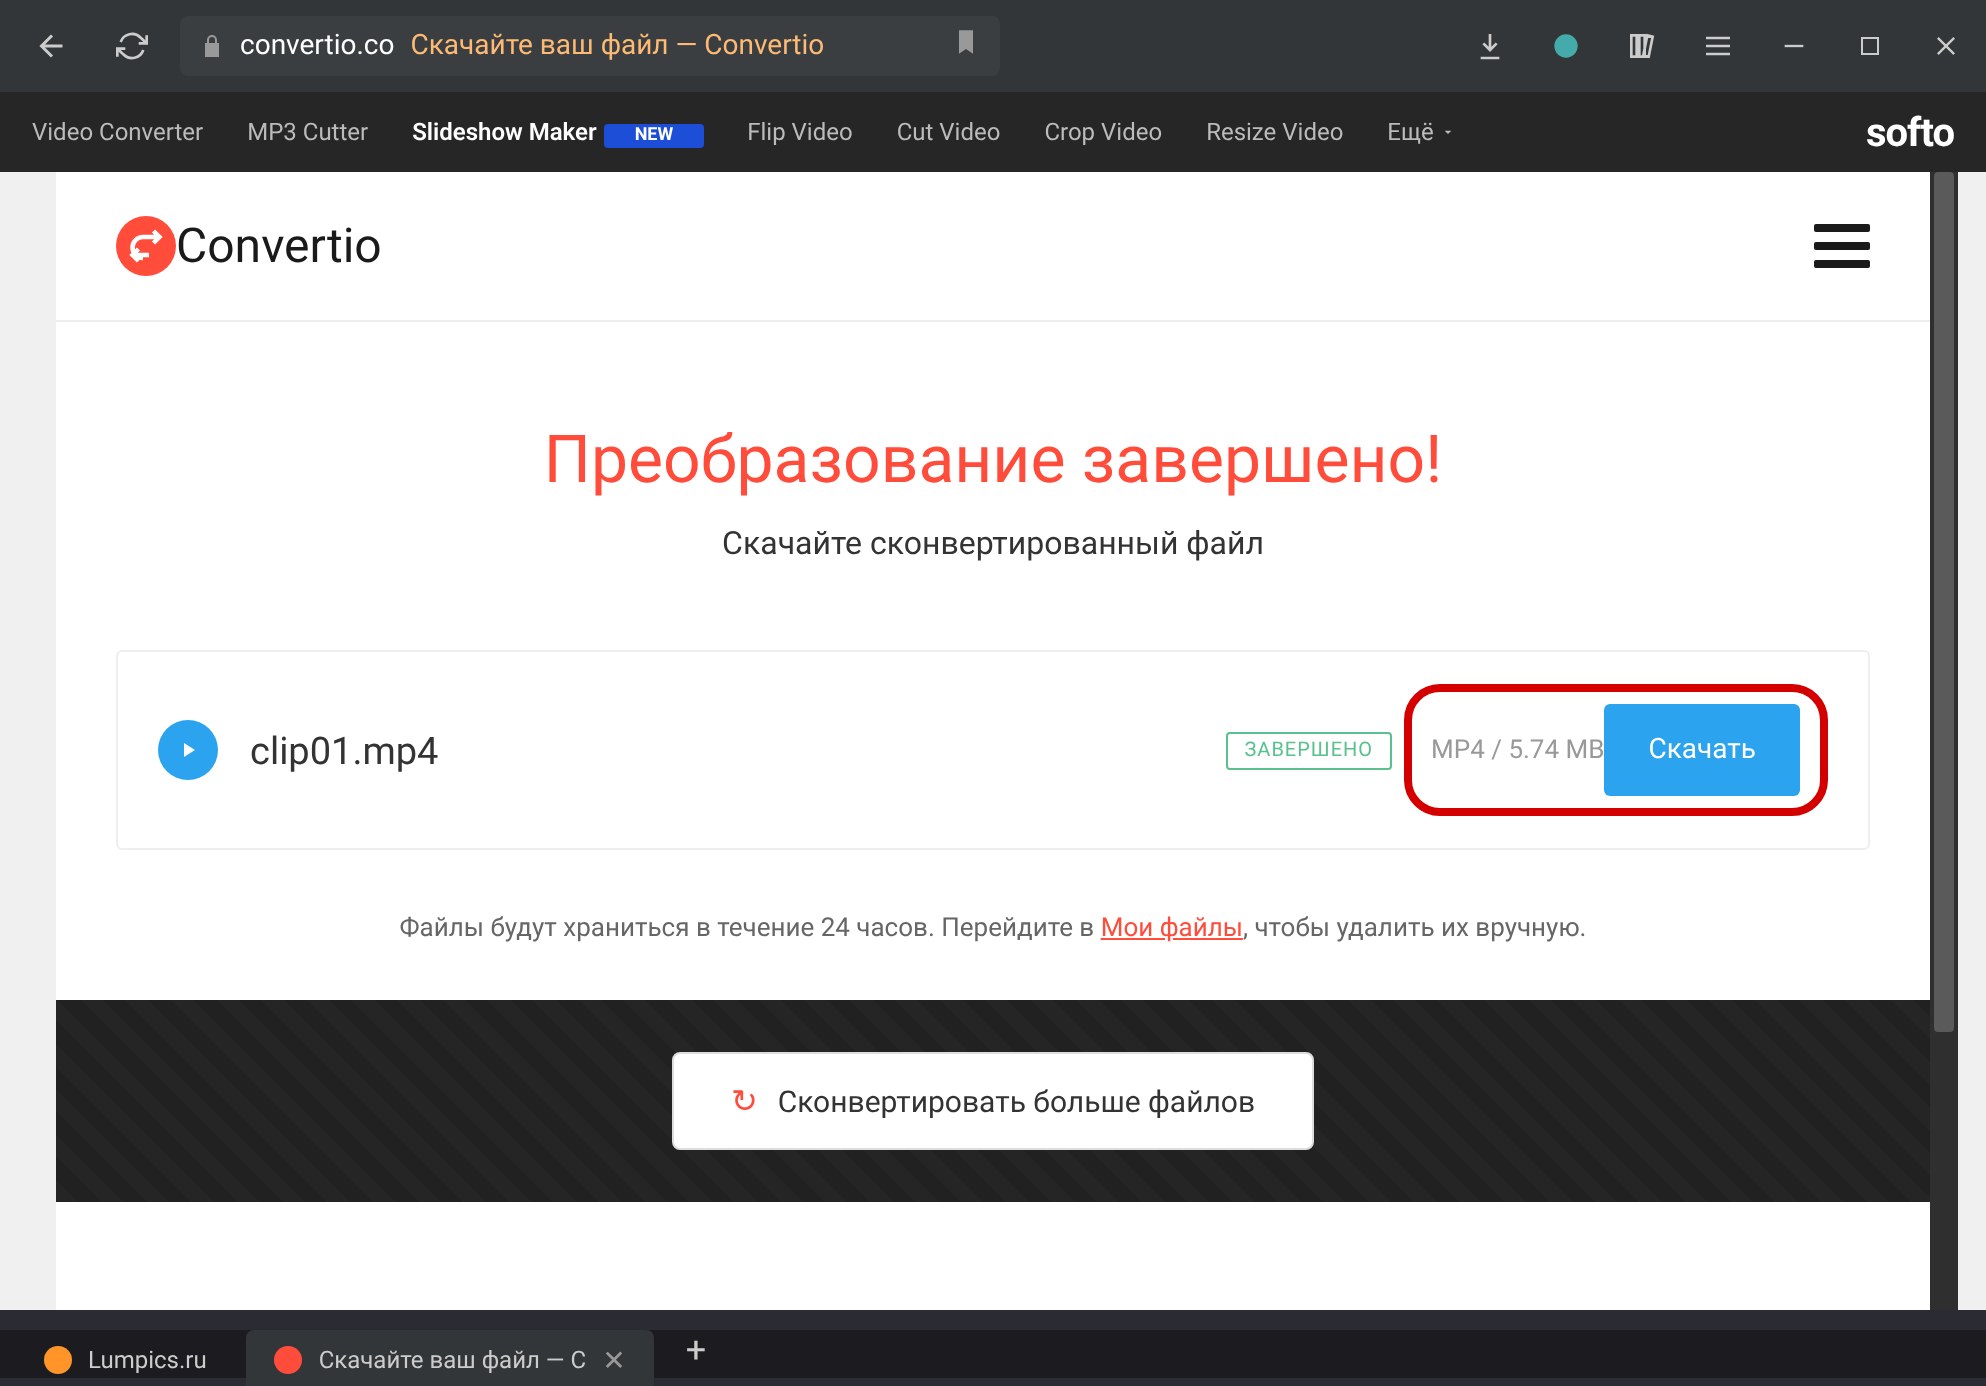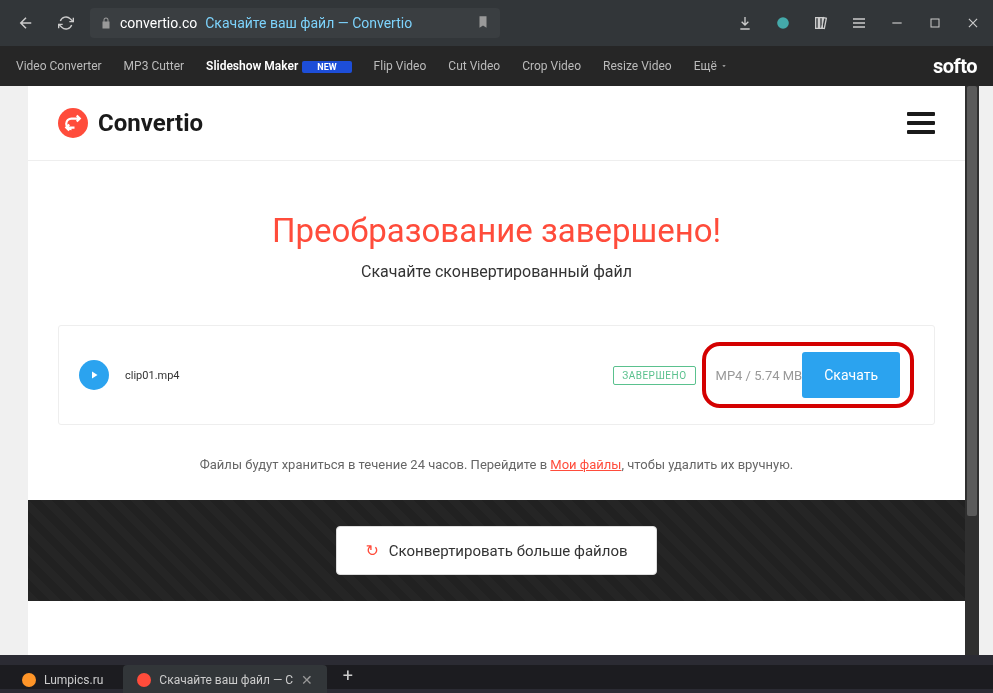--- a/index.html
+++ b/index.html
@@ -1,42 +1,42 @@
 <!DOCTYPE html>
 <html><head>
 <meta charset="utf-8">
 <style>
 *{margin:0;padding:0;box-sizing:border-box;font-family:-apple-system,BlinkMacSystemFont,"Segoe UI",Roboto,Arial,sans-serif}
 body{width:993px;height:693px;background:#2b2b33;overflow:hidden;position:relative}
 .titlebar{height:46px;background:#323639;display:flex;align-items:center;padding:0 10px;gap:8px}
 .nav-btn{width:32px;height:32px;display:flex;align-items:center;justify-content:center;color:#ccc;cursor:pointer}
 .url-bar{flex:0 0 410px;height:30px;background:#3a3e41;border-radius:4px;display:flex;align-items:center;padding:0 10px;gap:8px;color:#b8b8b8;font-size:14px}
 .url-domain{color:#fff}
-.url-title{color:#7dd3fc}
+.url-title{color:#fdba74}
 .bookmark-icon{margin-left:auto;color:#999}
 .titlebar-right{margin-left:auto;display:flex;align-items:center;gap:18px;color:#ccc}
 .tb-icon{width:20px;height:20px;display:flex;align-items:center;justify-content:center;cursor:pointer}
 .softo-bar{height:40px;background:#262626;display:flex;align-items:center;padding:0 16px;gap:22px;font-size:12px;color:#bbb}
 .softo-item{cursor:pointer;white-space:nowrap}
 .softo-item.bold{color:#fff;font-weight:600}
 .softo-new{background:#1d4ed8;color:#fff;font-size:9px;padding:1px 15px;border-radius:2px;margin-left:4px;font-weight:700}
 .softo-logo{margin-left:auto;color:#fff;font-size:20px;font-weight:700;letter-spacing:-0.5px}
 .page-wrap{background:#f0f0f0;height:calc(100% - 46px - 40px - 38px);overflow:auto;padding:0 28px}
 .page{background:#fff;margin:0 auto}
 .header{display:flex;align-items:center;justify-content:space-between;padding:22px 30px;border-bottom:1px solid #eee}
-.logo{display:flex;align-items:center;gap:10px;font-size:24px;font-weight:700;color:#1a1a1a}
+.logo{display:flex;align-items:center;font-size:24px;font-weight:400;color:#1a1a1a}
 .logo-icon{width:30px;height:30px;border-radius:50%;background:#ff4c3b;display:flex;align-items:center;justify-content:center}
 .hamburger{display:flex;flex-direction:column;gap:5px;cursor:pointer}
 .hamburger span{width:28px;height:4px;background:#1a1a1a;border-radius:1px}
 .main{padding:50px 30px 0;text-align:center}
 .h1{font-size:33px;color:#ff4c3b;font-weight:400;margin-bottom:12px}
 .subtitle{font-size:16px;color:#333;margin-bottom:44px}
 .file-row{background:#fff;border:1px solid #eee;border-radius:3px;display:flex;align-items:center;padding:16px 20px;margin-bottom:32px}
 .play-btn{width:30px;height:30px;border-radius:50%;background:#2ba3ef;display:flex;align-items:center;justify-content:center;margin-right:16px;cursor:pointer}
-.filename{font-size:11px;color:#333;flex:1;text-align:left}
+.filename{font-size:19px;color:#333;flex:1;text-align:left}
 .status-badge{font-size:10px;color:#5ac18e;border:1px solid #5ac18e;padding:3px 8px;border-radius:2px;margin-right:6px;letter-spacing:0.5px}
 .highlight-box{border:4px solid #d40000;border-radius:18px;padding:6px 10px;display:flex;align-items:center;gap:0}
 .file-meta{font-size:13px;color:#999}
 .download-btn{background:#2ba3ef;color:#fff;font-size:14px;padding:15px 22px;border-radius:3px;cursor:pointer;border:none}
 .storage-text{font-size:13px;color:#666;margin-bottom:28px}
 .storage-link{color:#ff4c3b;text-decoration:underline;cursor:pointer}
 .darkband{background:#212121;background-image:repeating-linear-gradient(45deg,rgba(255,255,255,.02) 0 8px,transparent 8px 16px);padding:26px 0}
 .convert-more{background:#fff;border:1px solid #ddd;border-radius:4px;padding:14px 28px;font-size:15px;color:#333;cursor:pointer;display:inline-flex;align-items:center;gap:10px}
 .refresh-icon{color:#ff4c3b;font-size:16px}
 .spacer{height:120px;background:#fff}

